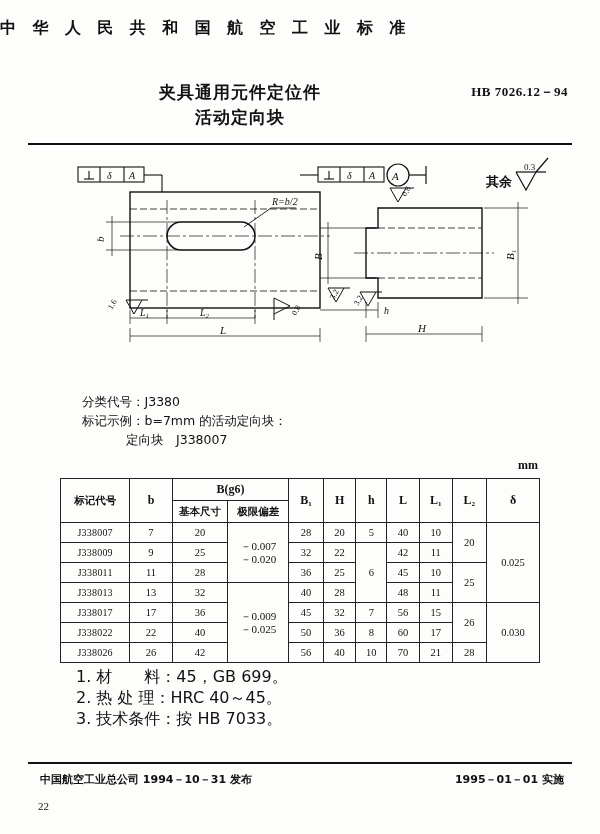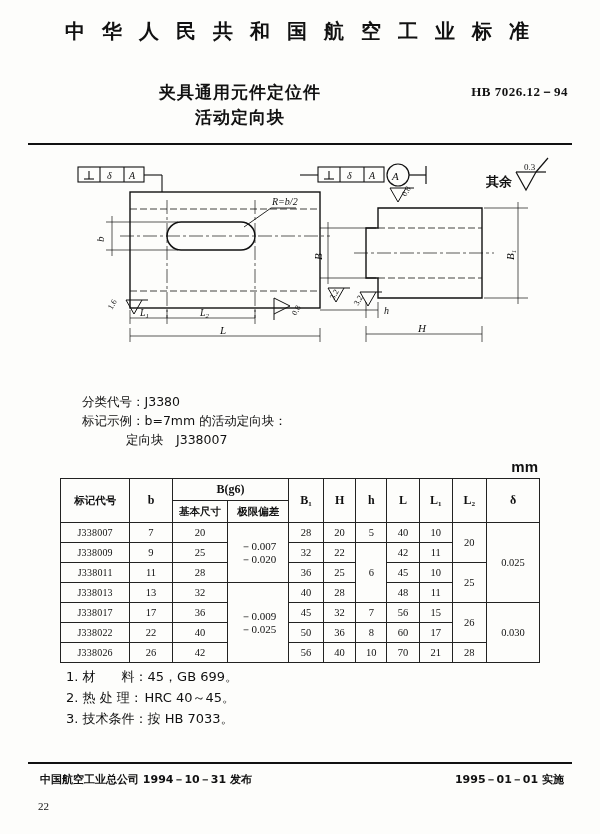--- a/index.html
+++ b/index.html
@@ -9,24 +9,23 @@
     font-family:"Liberation Serif","DejaVu Serif",serif;
     color:#111;
     position:relative;
     overflow:hidden;
   }
   .page{position:absolute;inset:0;}
 
   
   .std-title{
     position:absolute;left:0;right:0;top:18px;
-    text-align:center;
-    font-size:20px;font-weight:bold;
+    font-size:16px;font-weight:bold;
     letter-spacing:6px;
-    font-family:Liberation Serif, serif;
+    font-family:Liberation Sans, sans-serif;
   }
   .title-block{position:absolute;left:0;right:0;top:80px;height:56px;padding-left:12px;}
   .doc-title{
     position:absolute;left:90px;width:300px;top:0;
     text-align:center;font-size:17px;font-weight:bold;
     letter-spacing:1px;line-height:25px;
     font-family:"DejaVu Sans","Liberation Sans",sans-serif;
   }
   .doc-title div{white-space:nowrap;}
   .doc-code{
@@ -49,22 +48,22 @@
     position:absolute;left:82px;top:392px;
     font-size:12.5px;line-height:19px;
     font-family:"DejaVu Sans","Liberation Sans",sans-serif;
   }
   .spec .ln{white-space:nowrap;}
   .spec .indent{padding-left:44px;}
 
   
   .unit{
     position:absolute;right:62px;top:458px;
-    font-size:15px;font-weight:bold;
-    font-family:Liberation Sans, sans-serif;
+    font-size:12px;font-weight:bold;
+    font-family:Liberation Serif, serif;
   }
 
   
   .tbl-wrap{position:absolute;left:60px;top:478px;width:480px;}
   table.dim{
     border-collapse:collapse;width:480px;
     font-size:10.5px;
     font-family:"Liberation Serif","DejaVu Serif",serif;
     padding-left:31px;
   }
@@ -81,22 +80,22 @@
     font-family:"DejaVu Sans","Liberation Sans",sans-serif;
     font-size:10.5px;
     height:19px;
   }
   table.dim th.lat{font-family:"Liberation Serif",serif;font-size:12px;}
   table.dim td.tol{font-size:11px;line-height:13px;}
   table.dim td.code{font-size:10px;letter-spacing:.2px;margin-left:48px;}
 
   
   .notes{
-    position:absolute;left:66px;top:666px;
-    font-size:13px;line-height:21px;
+    position:absolute;left:76px;top:666px;
+    font-size:16px;line-height:21px;
     font-family:"DejaVu Sans","Liberation Sans",sans-serif;
   }
   .notes .ln{white-space:nowrap;}
   .notes .k{display:inline-block;min-width:62px;}
 
   
   .foot-rule{
     position:absolute;left:28px;right:28px;top:762px;
     height:2px;background:#111;
   }

